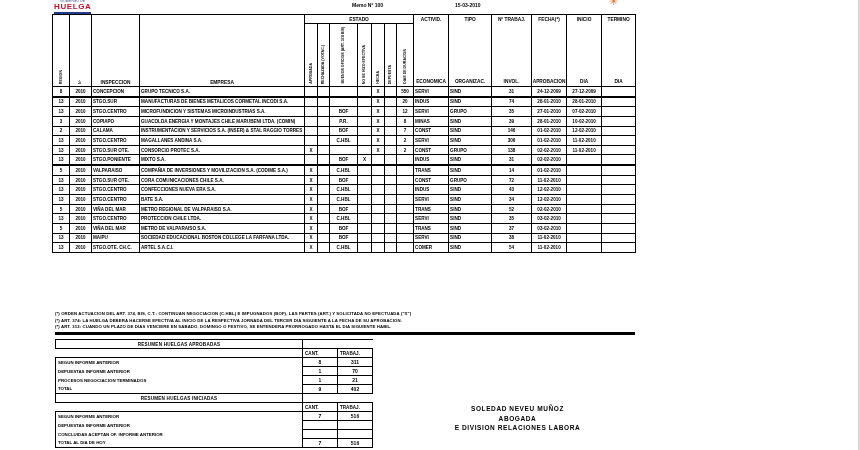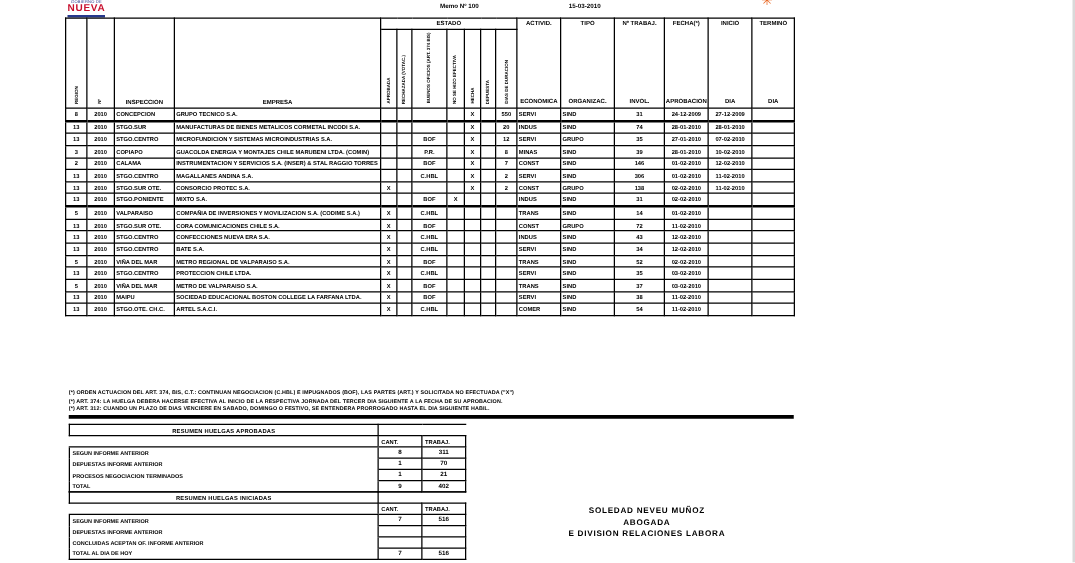--- a/index.html
+++ b/index.html
@@ -59,21 +59,21 @@
 
   
   .sig{position:absolute;left:425px;top:404px;width:185px;text-align:center}
   .sig div{font-size:6.5px;font-weight:700;letter-spacing:.6px;line-height:9.5px}
 </style>
 </head>
 <body>
 
 <div class="logo">
   <div class="logo-top">GOBIERNO DE</div>
-  <div class="logo-chile">NUEVA</div>
+  <div class="logo-chile">HUELGA</div>
 </div>
 <div class="memo">Memo Nº 100</div>
 <div class="rdate">15-03-2010</div>
 <div class="star">✳</div>
 <div class="edge"></div>
 
 <table class="main-table">
   <colgroup>
     <col style="width:17px">
       <col style="width:22px">

